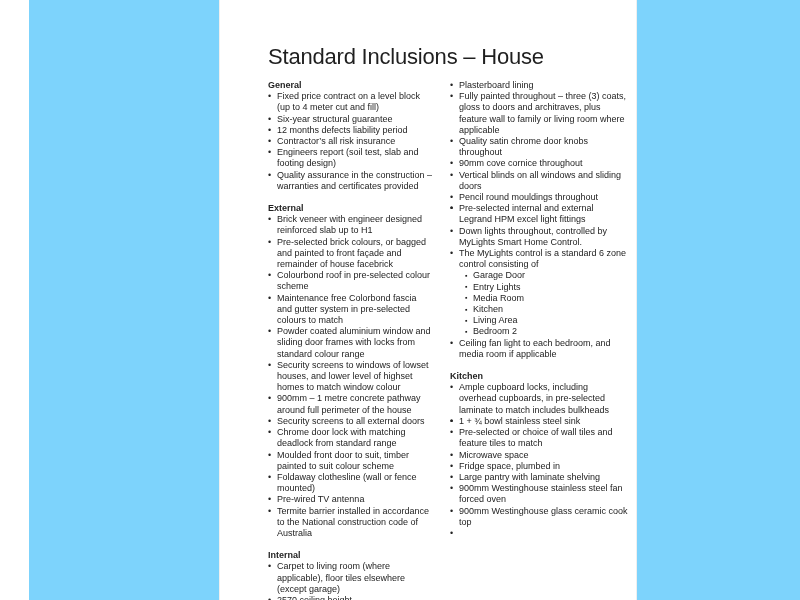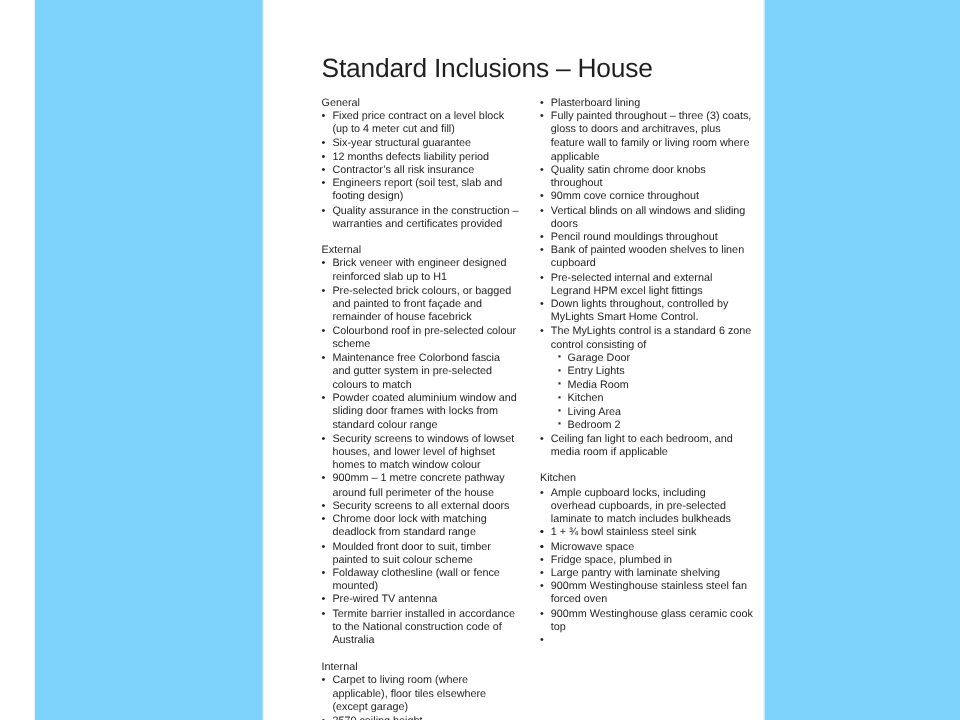--- a/index.html
+++ b/index.html
@@ -42,21 +42,21 @@
     display: flex;
     margin-top: 10px;
     color: #232323;
     font-size: 9px;
     line-height: 11.2px;
   }
   .col-1 { width: 166px; margin-right: 16px; flex: none; }
   .col-2 { width: 178px; flex: none; }
   .section + .section { margin-top: 11px; }
   .section-heading {
-    font-weight: 400;
+    font-weight: 700;
     font-size: 9px;
     line-height: 11.2px;
     color: #1f1f1f;
   }
   ul.items, ul.subitems {
     list-style: none;
     margin: 0; padding: 0;
   }
   li.item {
     position: relative;
@@ -125,41 +125,41 @@
           </div>
           <div class="col-2">
             <div class="section">
               <ul class="items">
                 <li class="item"><span class="bullet">•</span><span>Plasterboard lining</span></li>
                 <li class="item"><span class="bullet">•</span><span>Fully painted throughout – three (3) coats, gloss to doors and architraves, plus feature wall to family or living room where applicable</span></li>
                 <li class="item"><span class="bullet">•</span><span>Quality satin chrome door knobs throughout</span></li>
                 <li class="item"><span class="bullet">•</span><span>90mm cove cornice throughout</span></li>
                 <li class="item"><span class="bullet">•</span><span>Vertical blinds on all windows and sliding doors</span></li>
                 <li class="item"><span class="bullet">•</span><span>Pencil round mouldings throughout</span></li>
-                <li class="item"><span class="bullet">•</span><span>Bank of painted wooden shelves to linen cupboard</span></li>
+                <li class="item"><span class="bullet">•</span></li>
                 <li class="item"><span class="bullet">•</span><span>Pre-selected internal and external Legrand HPM excel light fittings</span></li>
                 <li class="item"><span class="bullet">•</span><span>Down lights throughout, controlled by MyLights Smart Home Control.</span></li>
                 <li class="item"><span class="bullet">•</span><span>The MyLights control is a standard 6 zone control consisting of</span><ul class="subitems">
                     <li class="subitem"><span class="bullet">▪</span><span>Garage Door</span></li>
                     <li class="subitem"><span class="bullet">▪</span><span>Entry Lights</span></li>
                     <li class="subitem"><span class="bullet">▪</span><span>Media Room</span></li>
                     <li class="subitem"><span class="bullet">▪</span><span>Kitchen</span></li>
                     <li class="subitem"><span class="bullet">▪</span><span>Living Area</span></li>
                     <li class="subitem"><span class="bullet">▪</span><span>Bedroom 2</span></li>
                   </ul></li>
                 <li class="item"><span class="bullet">•</span><span>Ceiling fan light to each bedroom, and media room if applicable</span></li>
               </ul>
             </div>
             <div class="section">
               <div class="section-heading">Kitchen</div>
               <ul class="items">
                 <li class="item"><span class="bullet">•</span><span>Ample cupboard locks, including overhead cupboards, in pre-selected laminate to match includes bulkheads</span></li>
                 <li class="item"><span class="bullet">•</span></li>
                 <li class="item"><span class="bullet">•</span><span>1 + ¾ bowl stainless steel sink</span></li>
-                <li class="item"><span class="bullet">•</span></li>
+                <li class="item"><span class="bullet">•</span><span>Pre-selected or choice of wall tiles and feature tiles to match</span></li>
                 <li class="item"><span class="bullet">•</span><span>Microwave space</span></li>
                 <li class="item"><span class="bullet">•</span><span>Fridge space, plumbed in</span></li>
                 <li class="item"><span class="bullet">•</span><span>Large pantry with laminate shelving</span></li>
                 <li class="item"><span class="bullet">•</span><span>900mm Westinghouse stainless steel fan forced oven</span></li>
                 <li class="item"><span class="bullet">•</span><span>900mm Westinghouse glass ceramic cook top</span></li>
                 <li class="item"><span class="bullet">•</span></li>
               </ul>
             </div>
           </div>
         </div>

